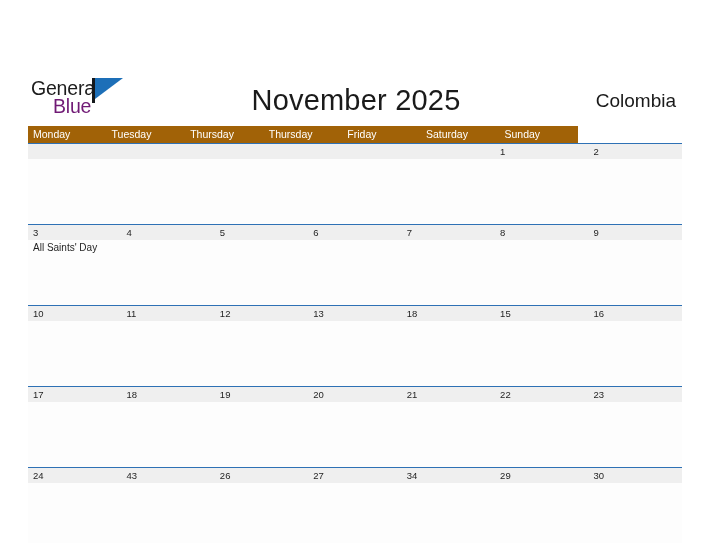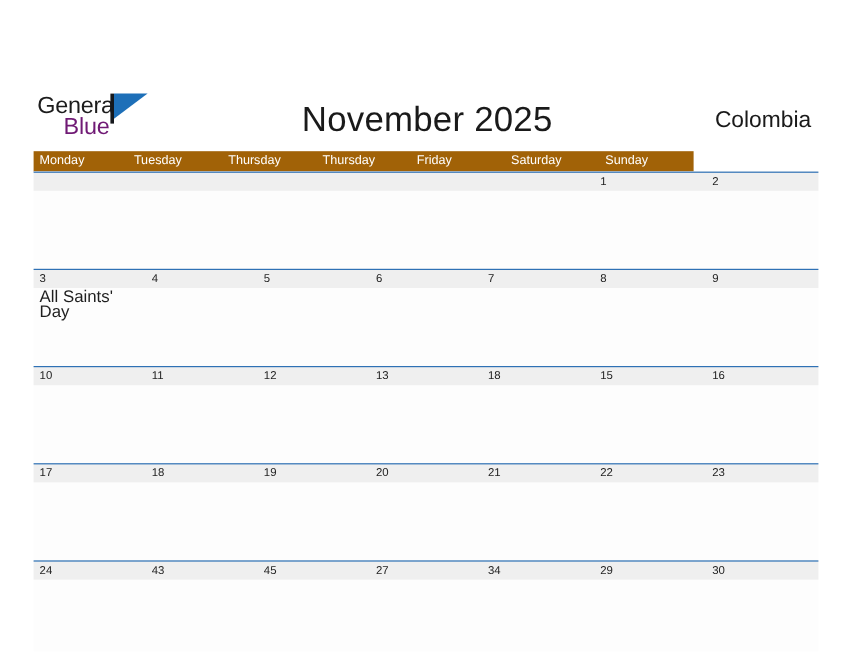--- a/index.html
+++ b/index.html
@@ -171,21 +171,21 @@
     width: 654px;
     box-sizing: border-box;
   }
   .events-cell {
     flex: 1 1 0;
     min-width: 0;
     box-sizing: border-box;
     padding: 2px 6px 0 5px;
   }
   .event {
-    font-size: 14px;
+    font-size: 10px;
     line-height: 11.5px;
     color: #1f1f1f;
     word-wrap: break-word;
   }
 </style>
 </head>
 <body>
 
 <div class="page">
 
@@ -348,21 +348,21 @@
         </div>
         <div class="week-row last">
           <div class="date-band">
             <div class="day-cell">
               <span class="day-num">24</span>
             </div>
             <div class="day-cell">
               <span class="day-num">43</span>
             </div>
             <div class="day-cell">
-              <span class="day-num">45</span>
+              <span class="day-num">26</span>
             </div>
             <div class="day-cell">
               <span class="day-num">27</span>
             </div>
             <div class="day-cell">
               <span class="day-num">34</span>
             </div>
             <div class="day-cell">
               <span class="day-num">29</span>
             </div>

